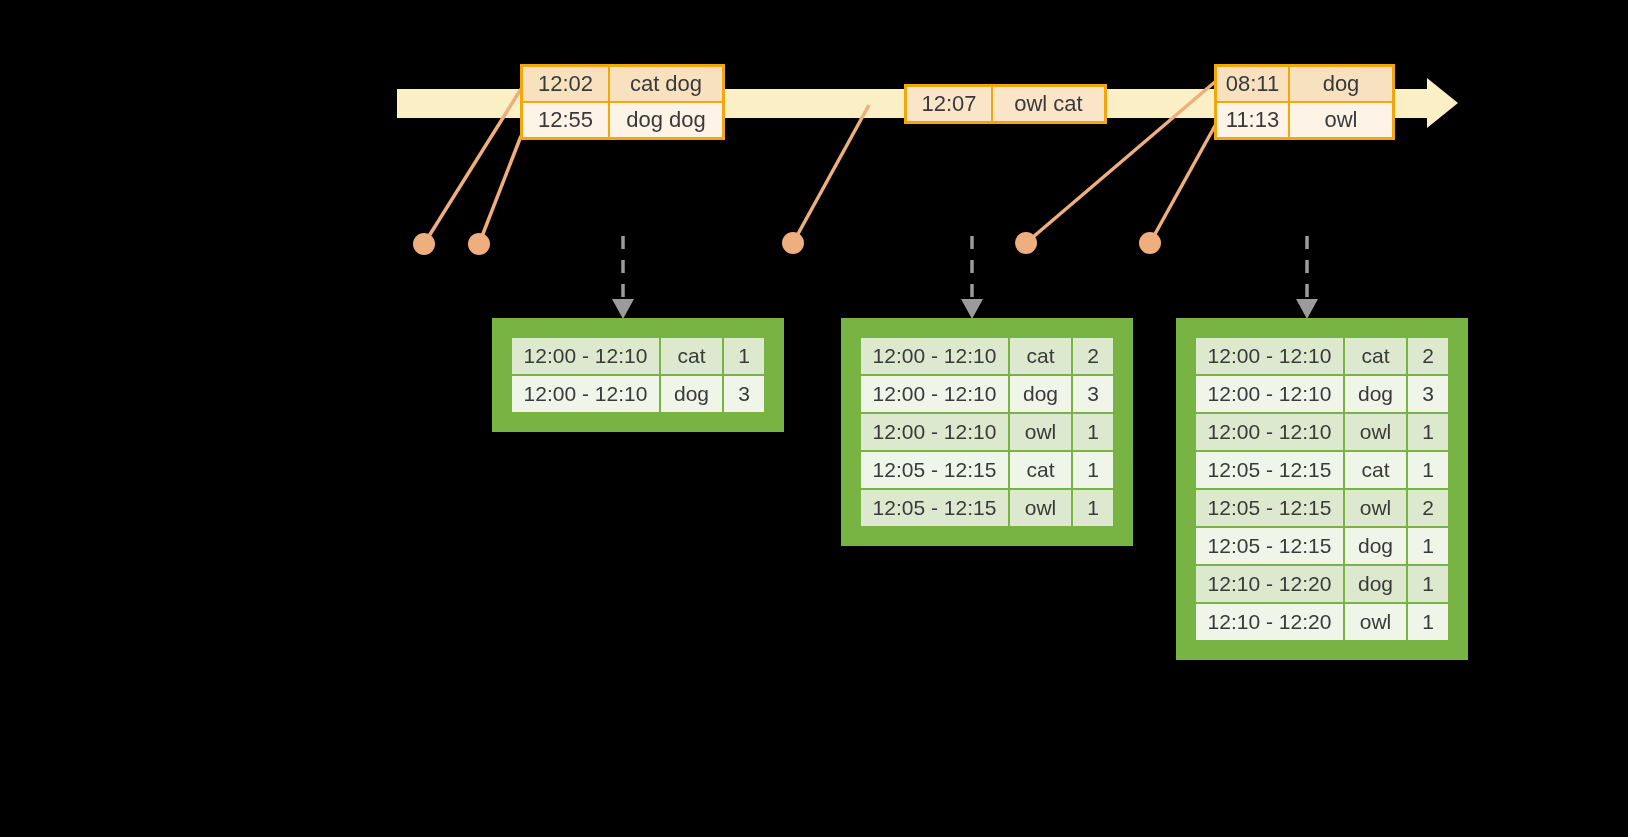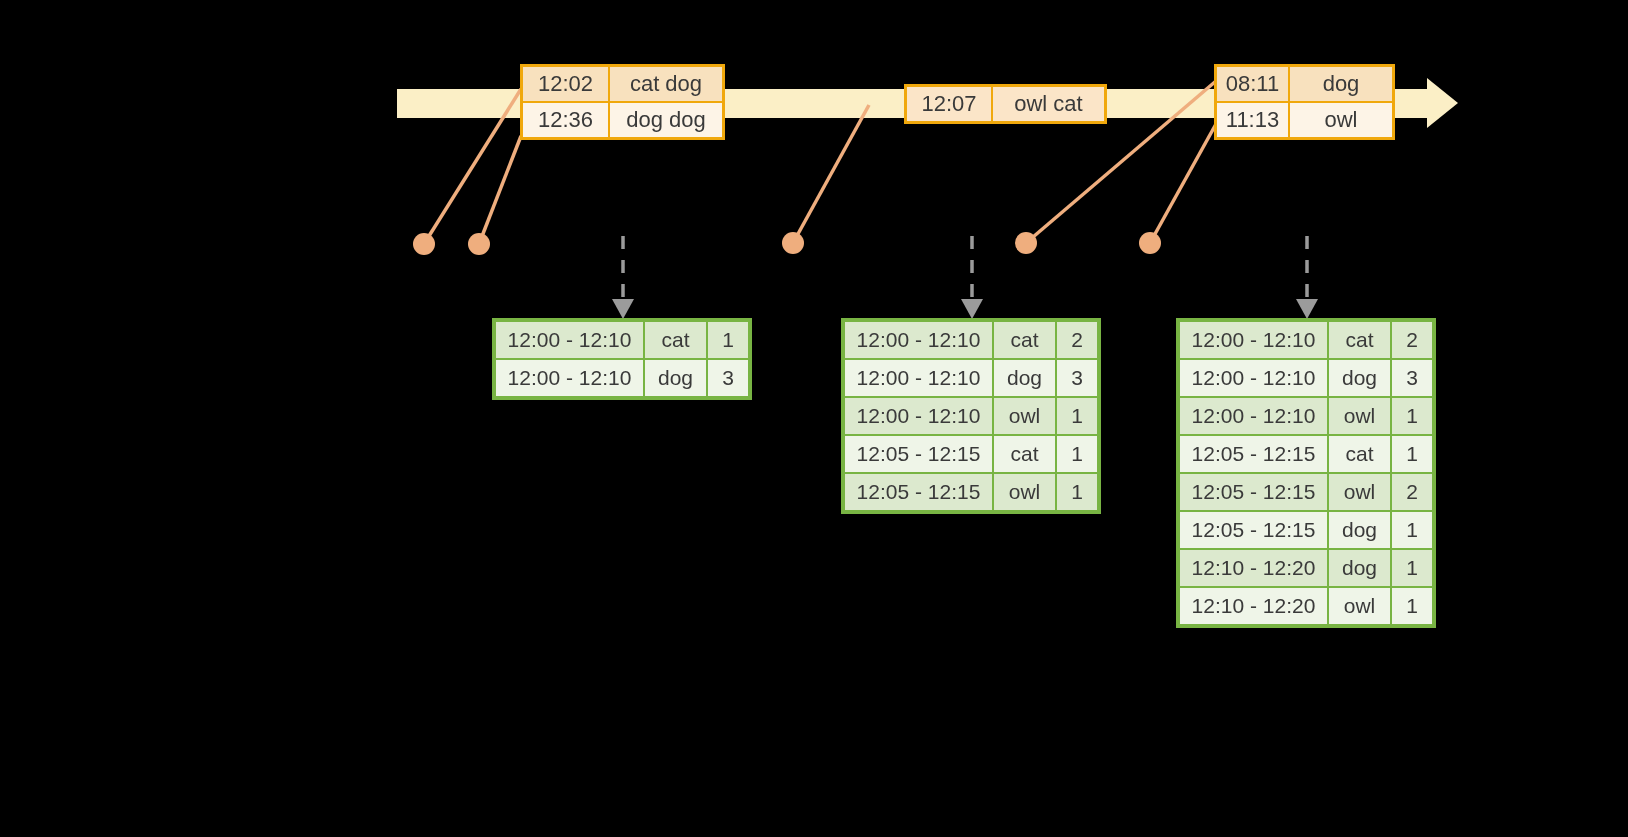--- a/index.html
+++ b/index.html
@@ -68,21 +68,21 @@
   .erow.d .ecell { background: #F8E1BE; }
   .erow.l .ecell { background: #FDF4E7; }
   .erow.m .ecell { background: #FBE5C8; }
   
   .rtable {
     position: absolute;
     top: 318px;
     display: grid;
     grid-template-columns: 147px 61px 40px;
     background: #78B443;
-    padding: 4px;
+    padding: 20px;
     gap: 2px;
     grid-auto-rows: 36px;
     z-index: 3;
   }
   .rrow { display: contents; }
   .rcell {
     display: flex;
     align-items: center;
     justify-content: center;
     font-size: 21px;
@@ -117,21 +117,21 @@
     <polygon class="trighead" points="961,299 983,299 972,319"></polygon>
     <polygon class="trighead" points="1296,299 1318,299 1307,319"></polygon>
   </svg>
 
   <div class="etable" style="left:520px; top:64px; grid-template-columns:85px 112px;">
     <div class="erow d">
       <div class="ecell">12:02</div>
       <div class="ecell">cat dog</div>
     </div>
     <div class="erow l">
-      <div class="ecell">12:36</div>
+      <div class="ecell">12:55</div>
       <div class="ecell">dog dog</div>
     </div>
   </div>
 
   <div class="etable" style="left:904px; top:84px; grid-template-columns:84px 111px;">
     <div class="erow m">
       <div class="ecell">12:07</div>
       <div class="ecell">owl cat</div>
     </div>
   </div>

